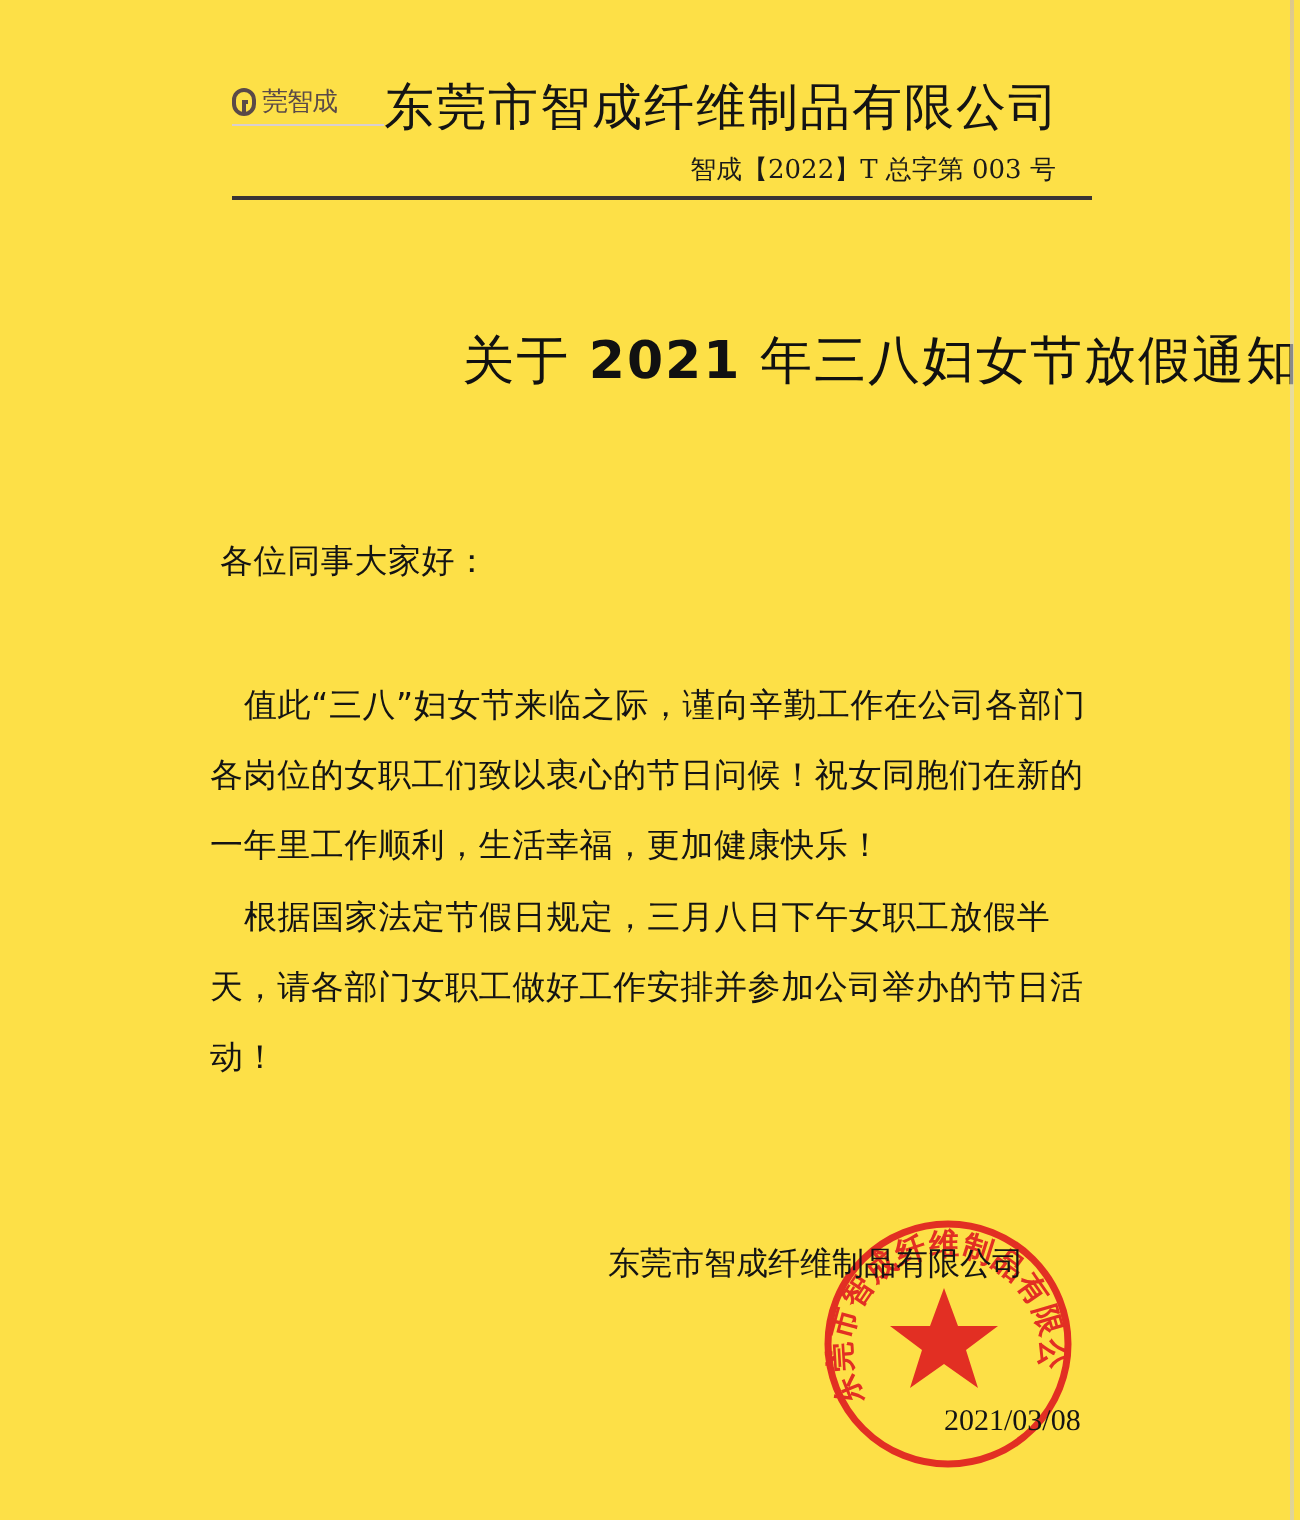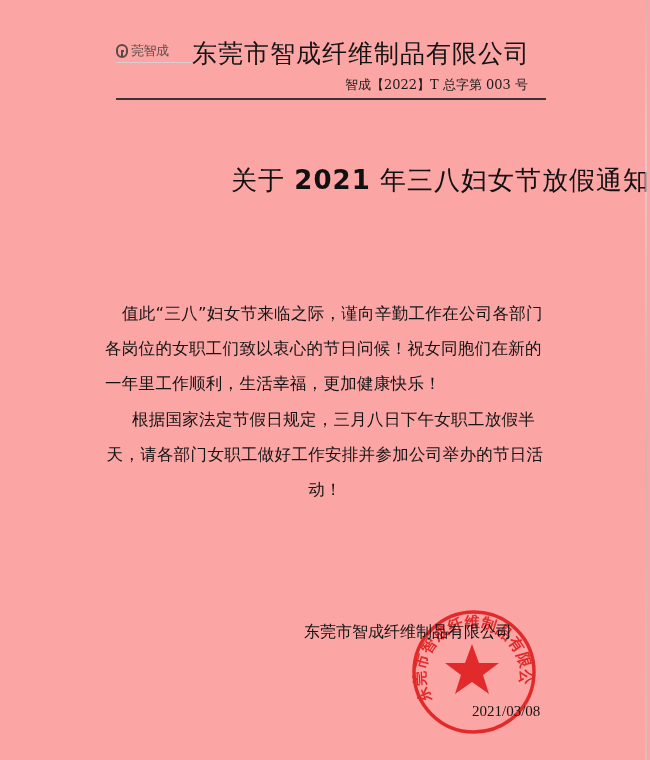--- a/index.html
+++ b/index.html
@@ -12,21 +12,21 @@
       height: 760px;
       position: relative;
       overflow: hidden;
       font-family: "DejaVu Serif", "Liberation Serif", serif;
       color: #111;
     }
     .page {
       position: absolute;
       left: 0; top: 0;
       width: 650px; height: 760px;
-      background: #fca5a5;
+      background: #fde047;
     }
     .right-edge {
       position: absolute;
       left: 645px; top: 0;
       width: 2px; height: 760px;
       background: linear-gradient(to bottom, #c8b8b8, #ddd 20%, #bbb 60%, #ccc);
       opacity: 0.6;
     }
     
     .logo {
@@ -104,22 +104,22 @@
       left: 105px;
       width: 440px;
       font-family: "DejaVu Sans", "Liberation Sans", sans-serif;
       font-size: 16.5px;
       color: #141414;
       line-height: 35px;
       letter-spacing: 0.3px;
     }
     .greeting { top: 263px; left: 110px; }
     .para1 { top: 296px; }
-    .para2 { top: 402px; text-align: center; }
-    .indent { text-indent: 17px; }
+    .para2 { top: 402px; }
+    .indent { text-indent: 17px; margin-top: 39px; }
     
     .signature {
       position: absolute;
       left: 304px; top: 622px;
       font-family: "DejaVu Sans", "Liberation Sans", sans-serif;
       font-size: 16px;
       color: #141414;
       white-space: nowrap;
       z-index: 2;
     }
@@ -154,20 +154,21 @@
   <div class="company-title">东莞市智成纤维制品有限公司</div>
   <div class="doc-number">智成【2022】T 总字第 003 号</div>
   <div class="header-rule"></div>
 
   <div class="notice-title">
     <span>关于</span>
     <span class="year">2021</span>
     <span>年三八妇女节放假通知</span>
   </div>
 
+  <div class="body-text greeting">各位同事大家好：</div>
 
   <div class="body-text para1 indent">值此“三八”妇女节来临之际，谨向辛勤工作在公司各部门各岗位的女职工们致以衷心的节日问候！祝女同胞们在新的一年里工作顺利，生活幸福，更加健康快乐！</div>
 
   <div class="body-text para2 indent">根据国家法定节假日规定，三月八日下午女职工放假半天，请各部门女职工做好工作安排并参加公司举办的节日活动！</div>
 
   <div class="signature">东莞市智成纤维制品有限公司</div>
 
   <svg class="stamp" viewBox="0 0 128 128" xmlns="http://www.w3.org/2000/svg">
     <defs>
       <path id="sealArc" d="M 22 92 A 48 48 0 1 1 108 84" fill="none"></path>

